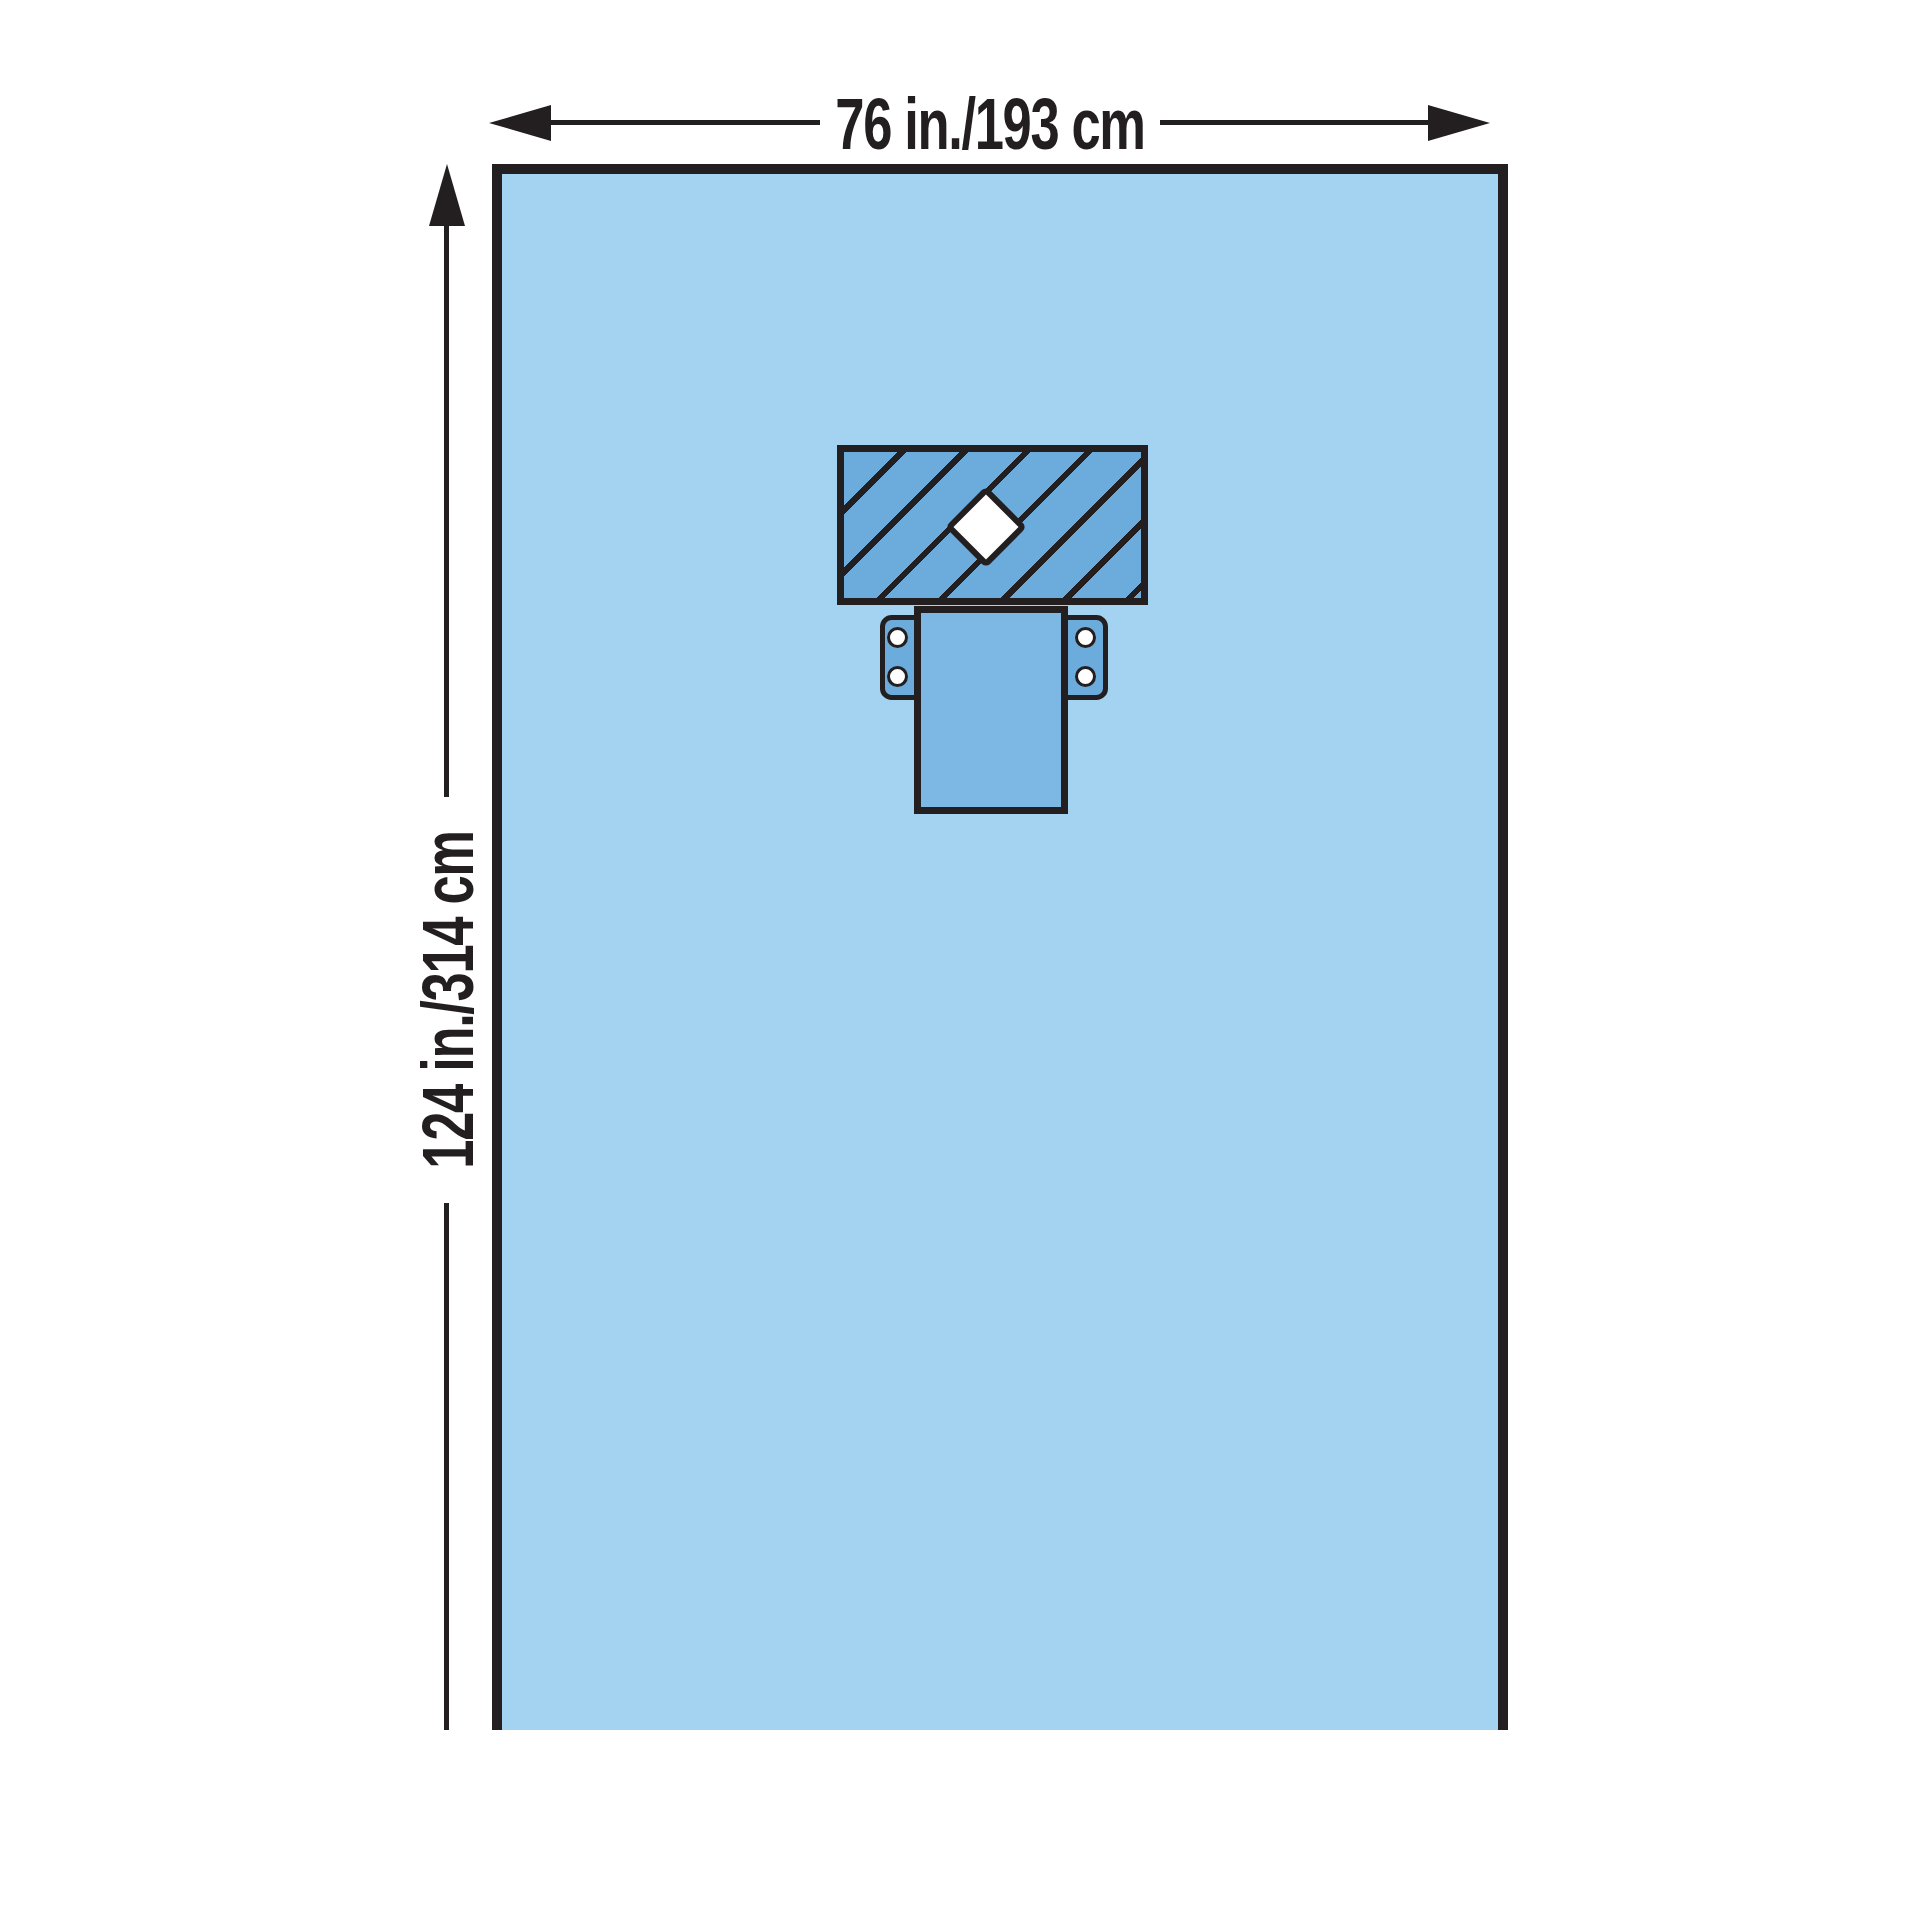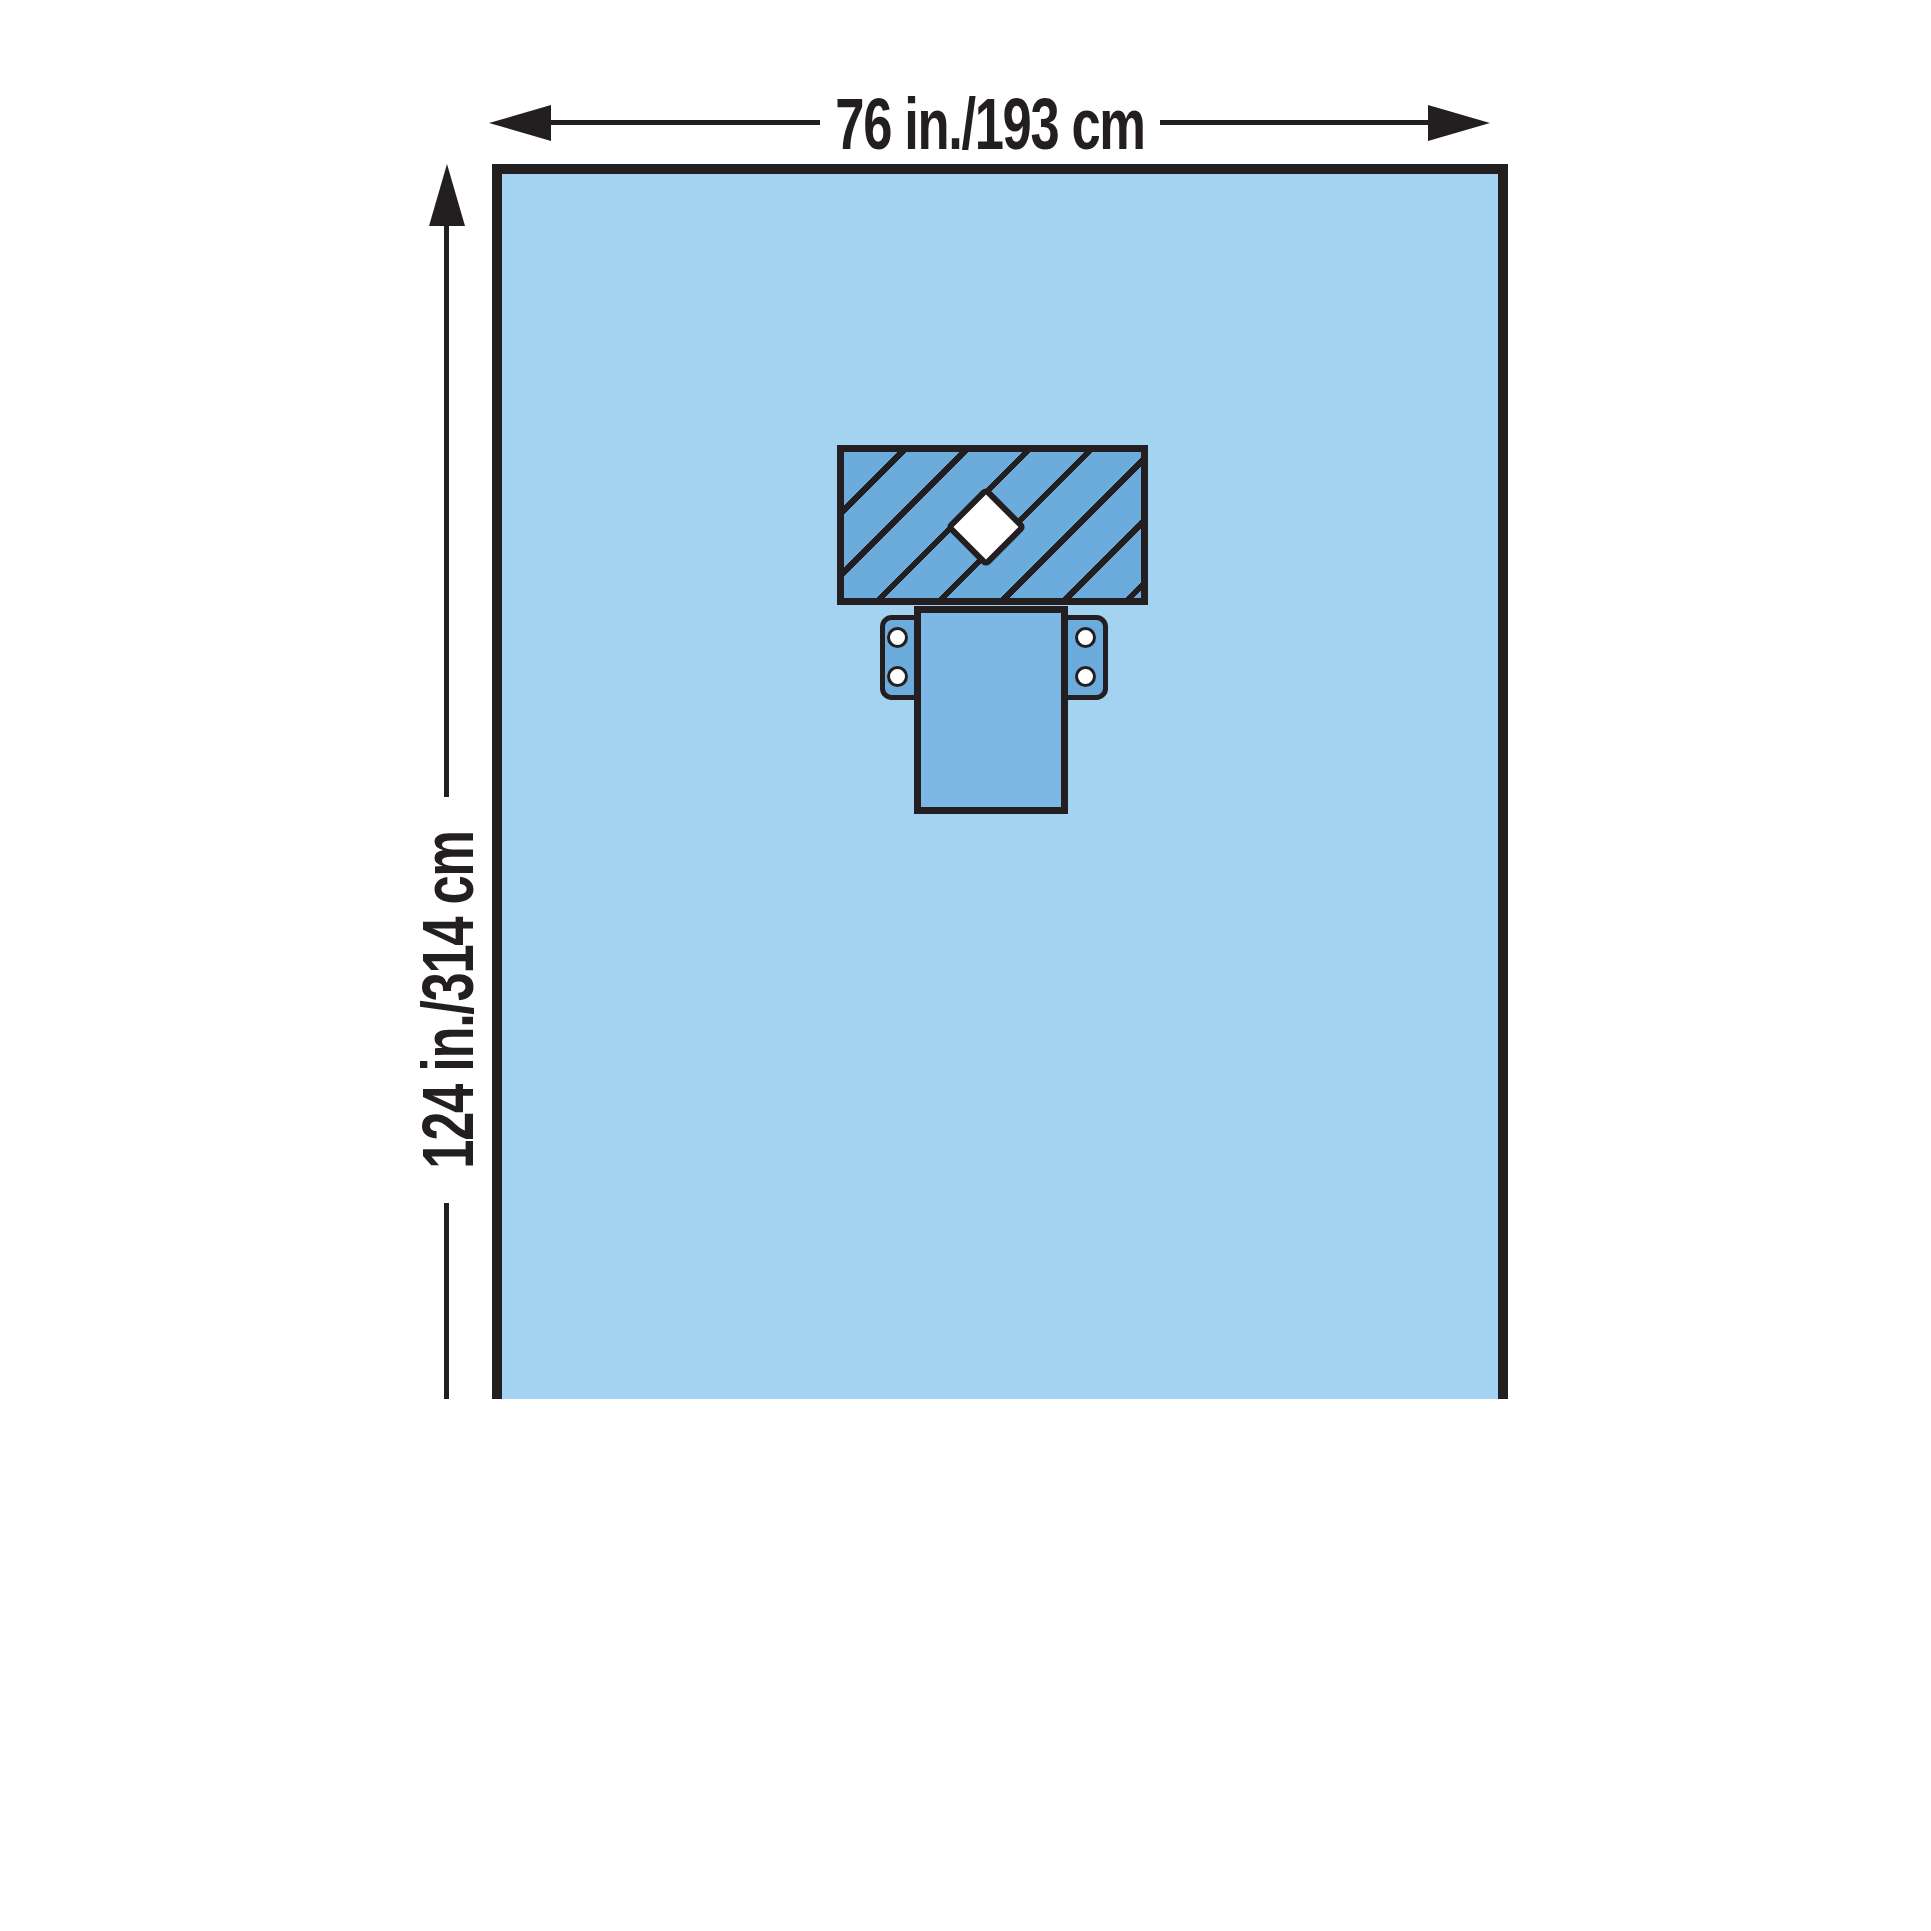--- a/index.html
+++ b/index.html
@@ -15,21 +15,21 @@
   html, body { margin: 0; padding: 0; }
   body {
     width: 1931px;
     height: 1931px;
     background: var(--background, #ffffff);
     font-family: "Liberation Sans", sans-serif;
   }
   .canvas {
     position: relative;
     width: 1931px;
-    height: 1399px;
+    height: 1730px;
     background: var(--background, #ffffff);
     overflow: hidden;
   }
 
   
   .drape {
     position: absolute;
     left: 492px;
     top: 164px;
     width: 1016px;

